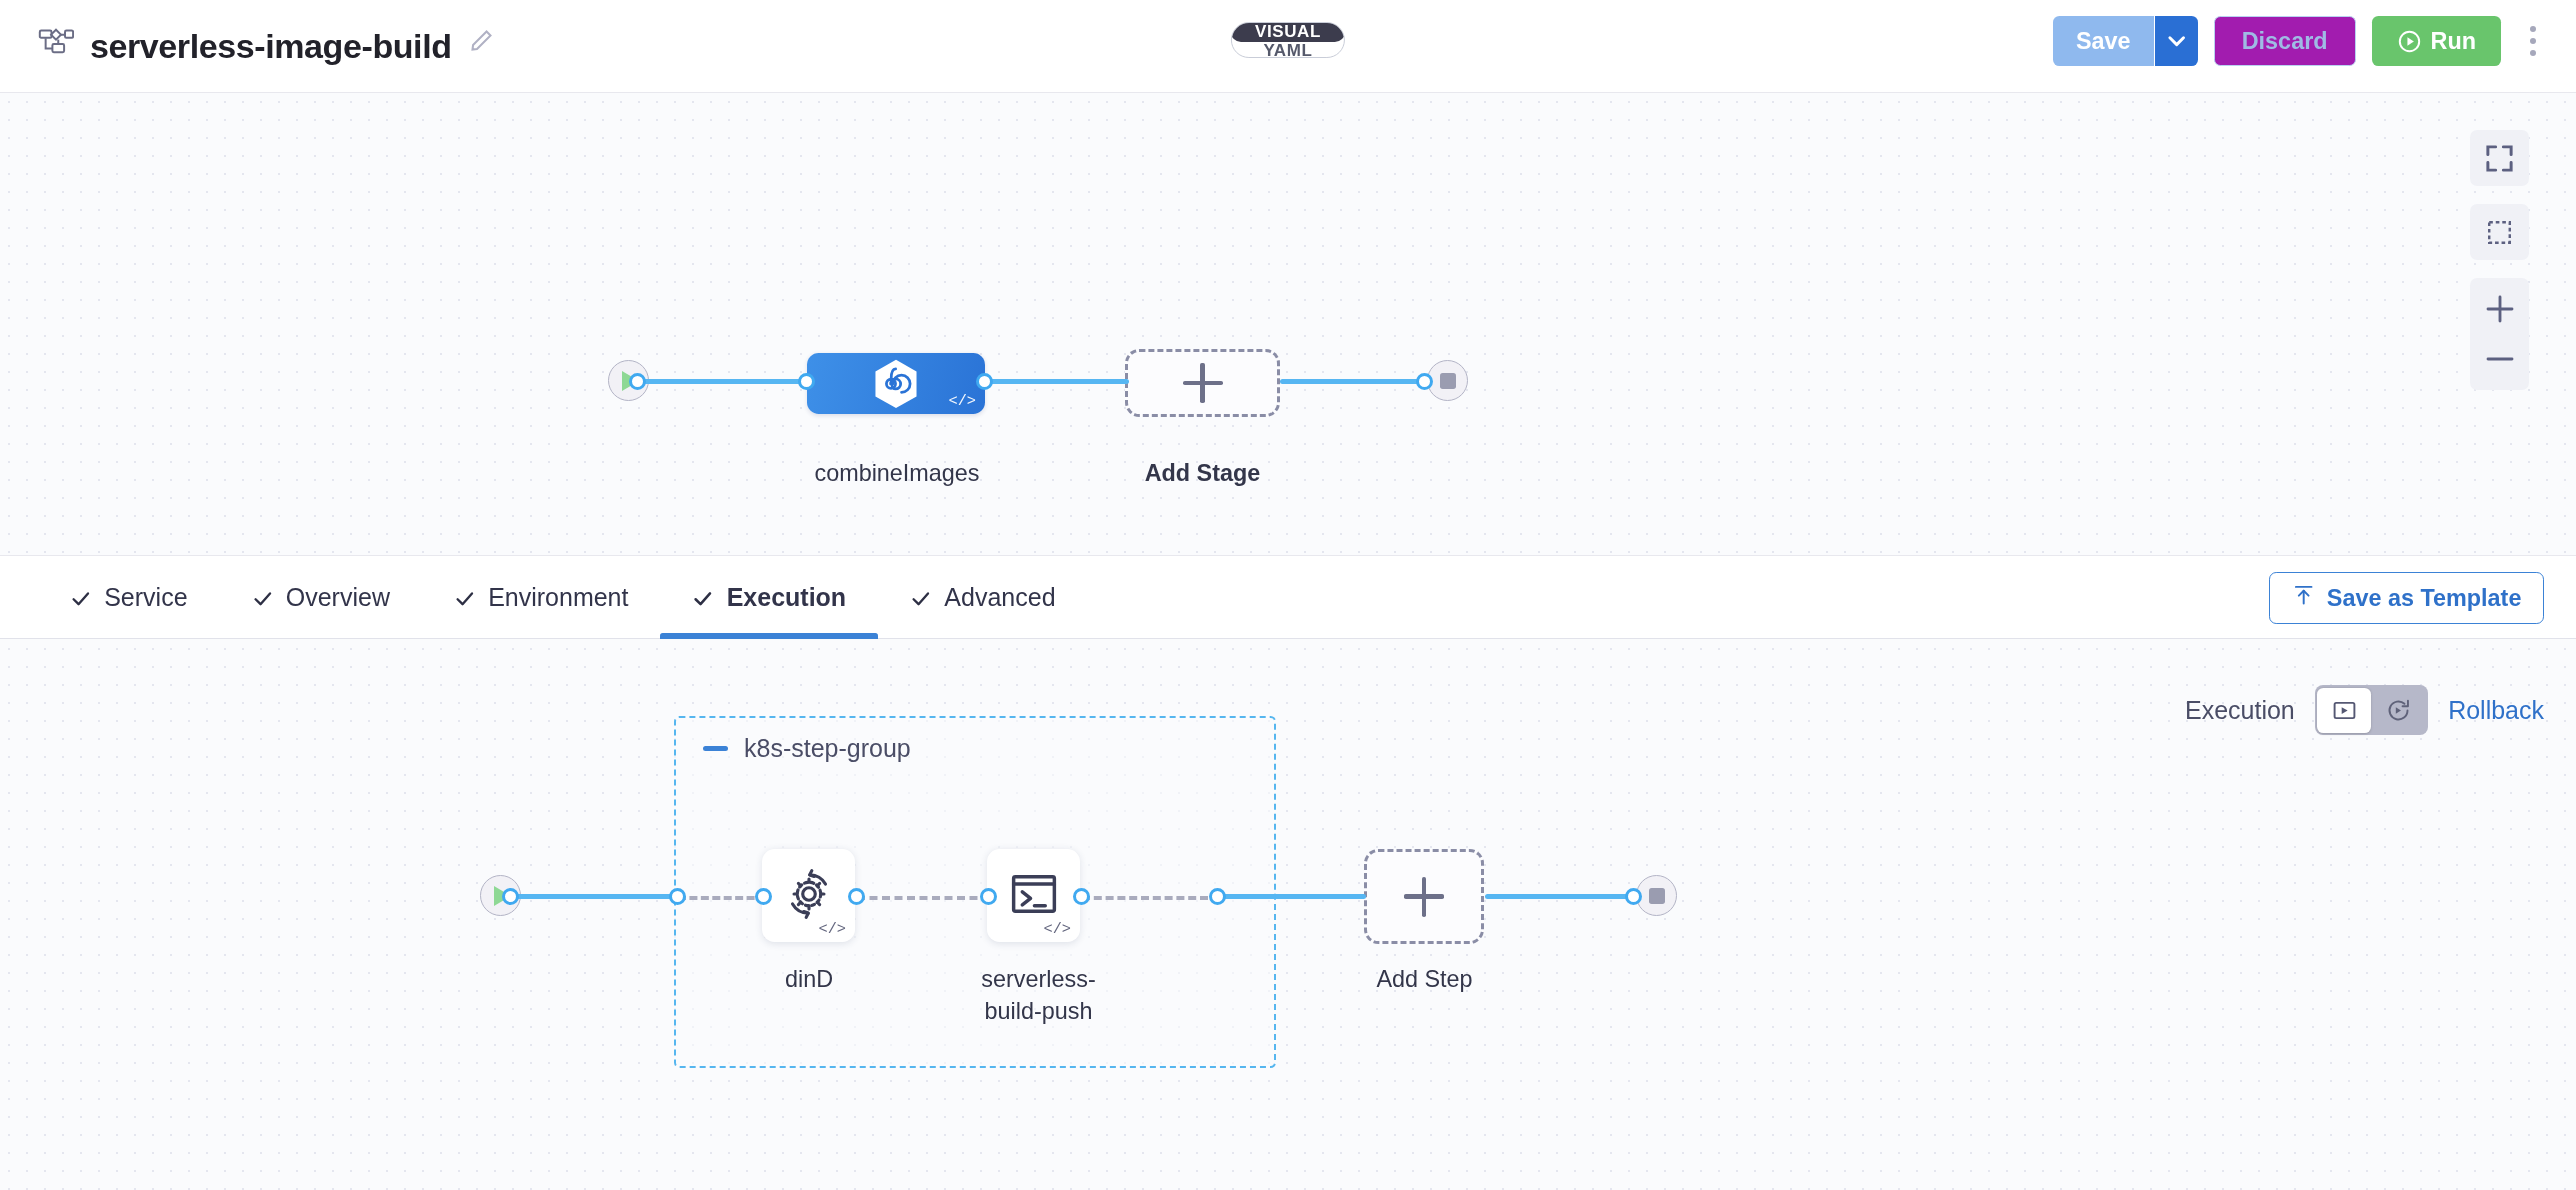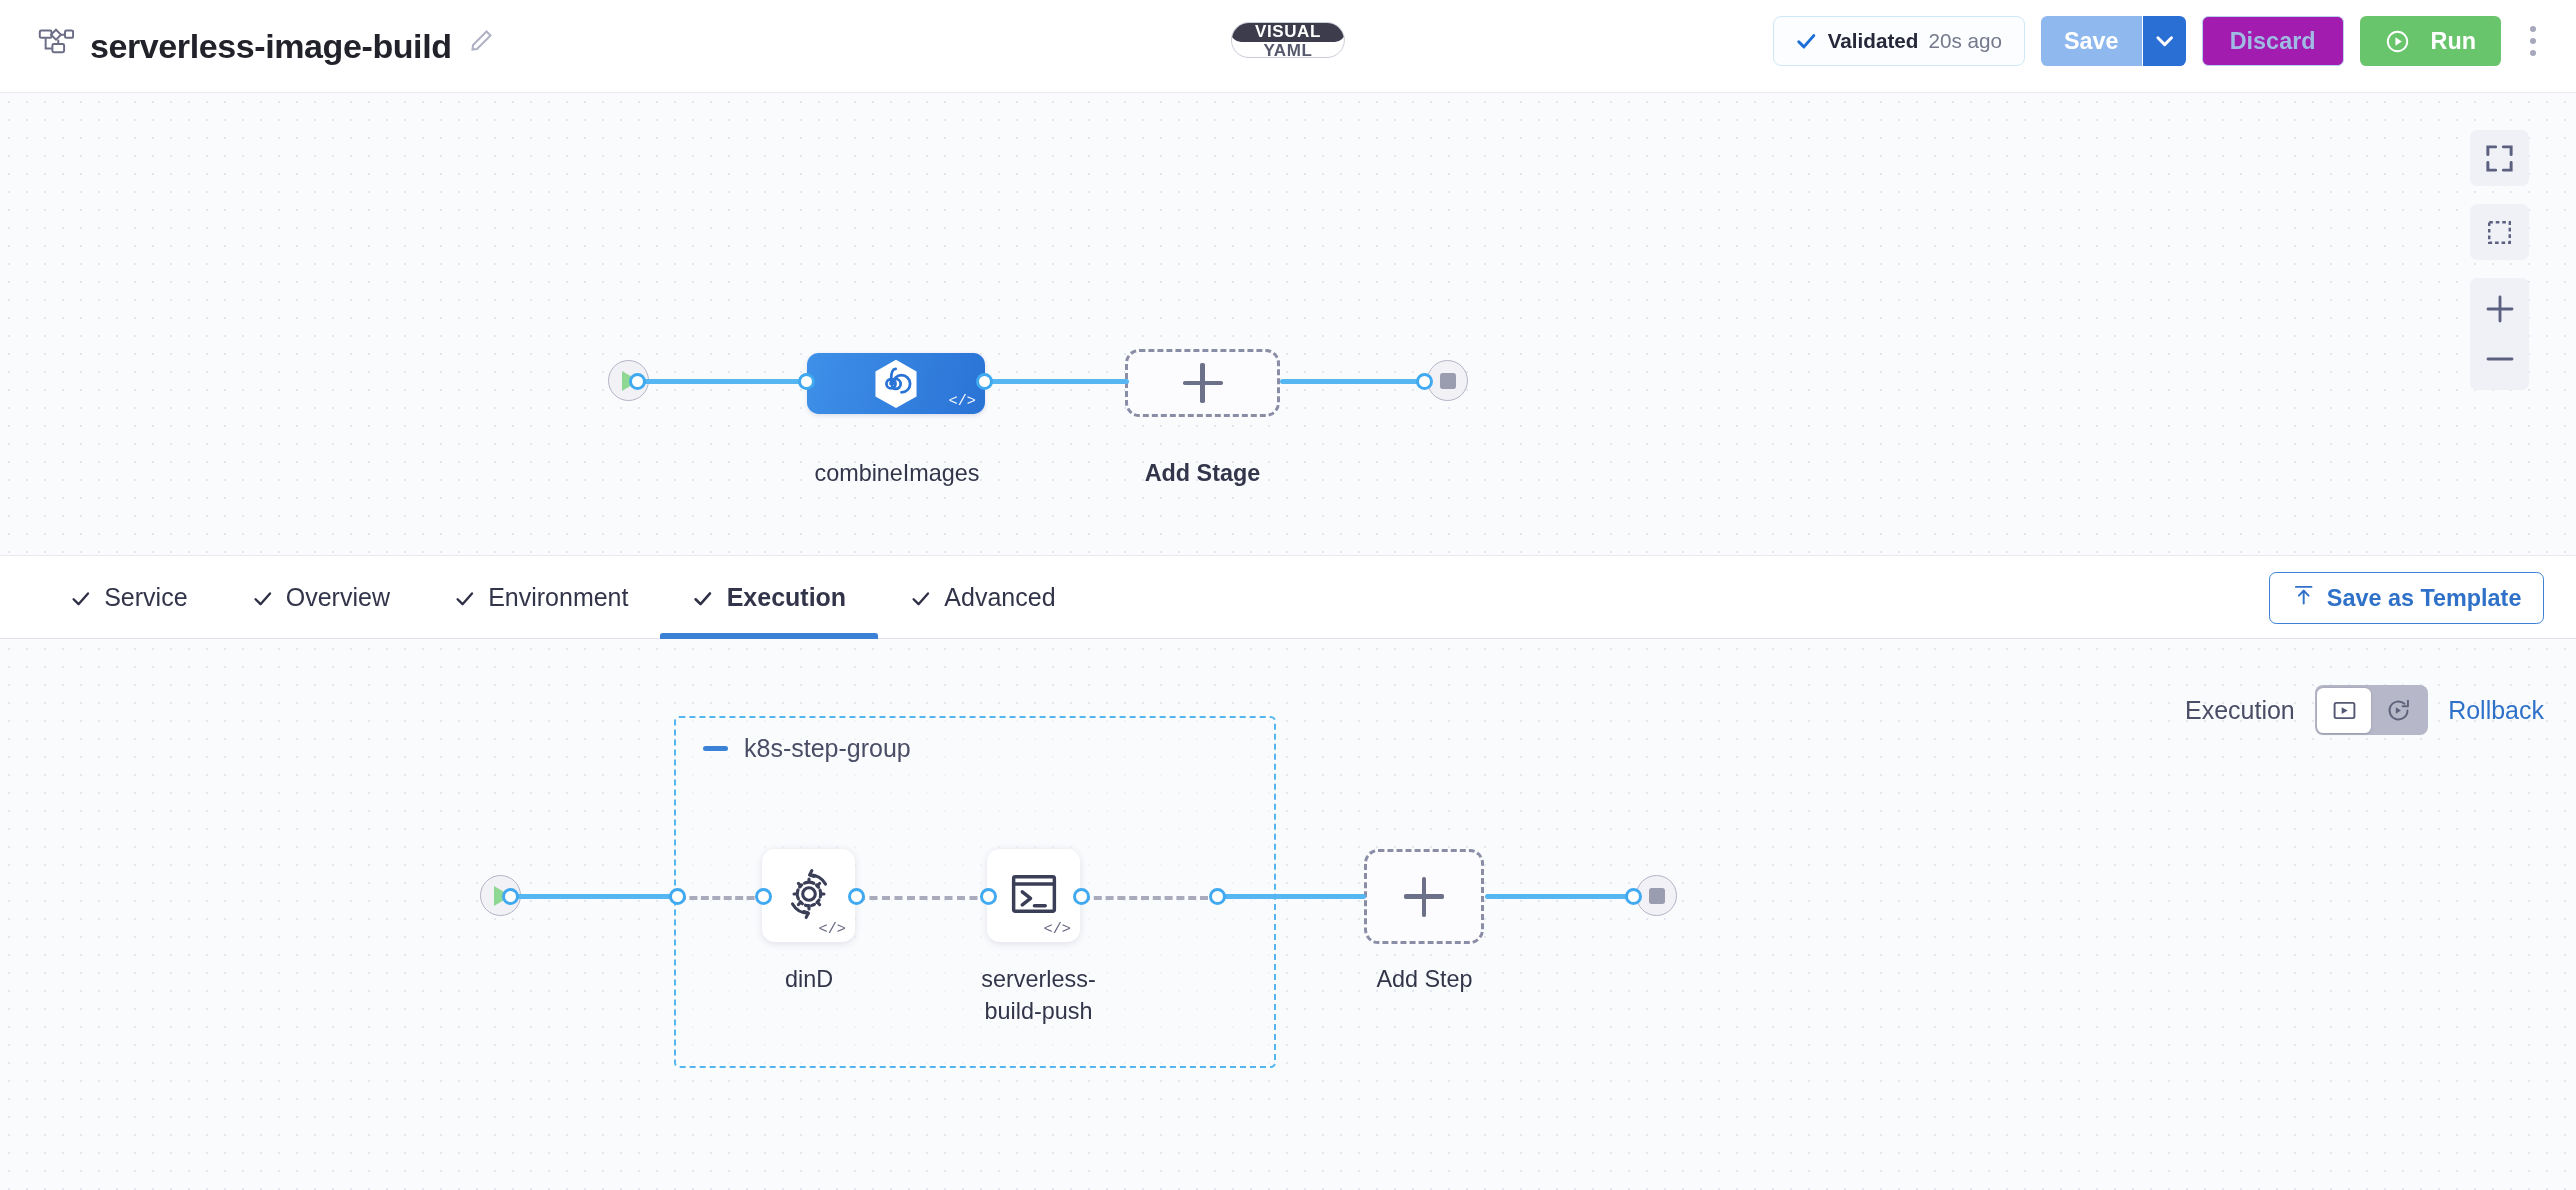--- a/index.html
+++ b/index.html
@@ -77,21 +77,21 @@
   .discard-btn {
     height: 50px; padding: 9px 27px;
     border: 0.9px solid #b9d2f0; border-radius: 6.3px; background: #a21caf;
     color: #9fbbe4; font-size: 23.4px; font-weight: bold;
     display: flex; align-items: center; cursor: pointer;
   }
   .run-btn {
     height: 50px; padding: 0 25px;
     background: #69c56c; border: none; border-radius: 6.3px;
     color: #ffffff; font-size: 23.4px; font-weight: bold;
-    display: flex; align-items: center; gap: 21px; cursor: pointer;
+    display: flex; align-items: center; gap: 9px; cursor: pointer;
   }
   .run-icon { width: 25px; height: 25px; flex: none; }
   .kebab {
     width: 32px; height: 50px; display: flex; flex-direction: column;
     align-items: center; justify-content: center; gap: 5.4px; cursor: pointer;
   }
   .kebab i { width: 6.3px; height: 6.3px; border-radius: 50%; background: #a6a8bb; display: block; }
 
   
   .dotgrid {
@@ -274,29 +274,20 @@
   </div>
 
   <div class="hdr-center">
     <div class="mode-toggle">
       <div class="mode-opt active">VISUAL</div>
       <div class="mode-opt">YAML</div>
     </div>
   </div>
 
   <div class="hdr-right">
-    <div class="validated-badge">
-      <span class="check-blue">
-        <svg viewBox="0 0 24 24" fill="none" stroke="currentColor" stroke-width="3.2" stroke-linecap="round" stroke-linejoin="round">
-          <path d="M4 12.5 L9.5 18 L20 6"></path>
-        </svg>
-      </span>
-      <span class="validated-label">Validated</span>
-      <span class="validated-time">20s ago</span>
-    </div>
 
     <div class="save-split">
       <div class="save-main">Save</div>
       <div class="save-caret">
         <svg viewBox="0 0 24 24" width="23.4" height="23.4" fill="none" stroke="currentColor" stroke-width="3" stroke-linecap="round" stroke-linejoin="round">
           <path d="M5 9 L12 16 L19 9"></path>
         </svg>
       </div>
     </div>
 

